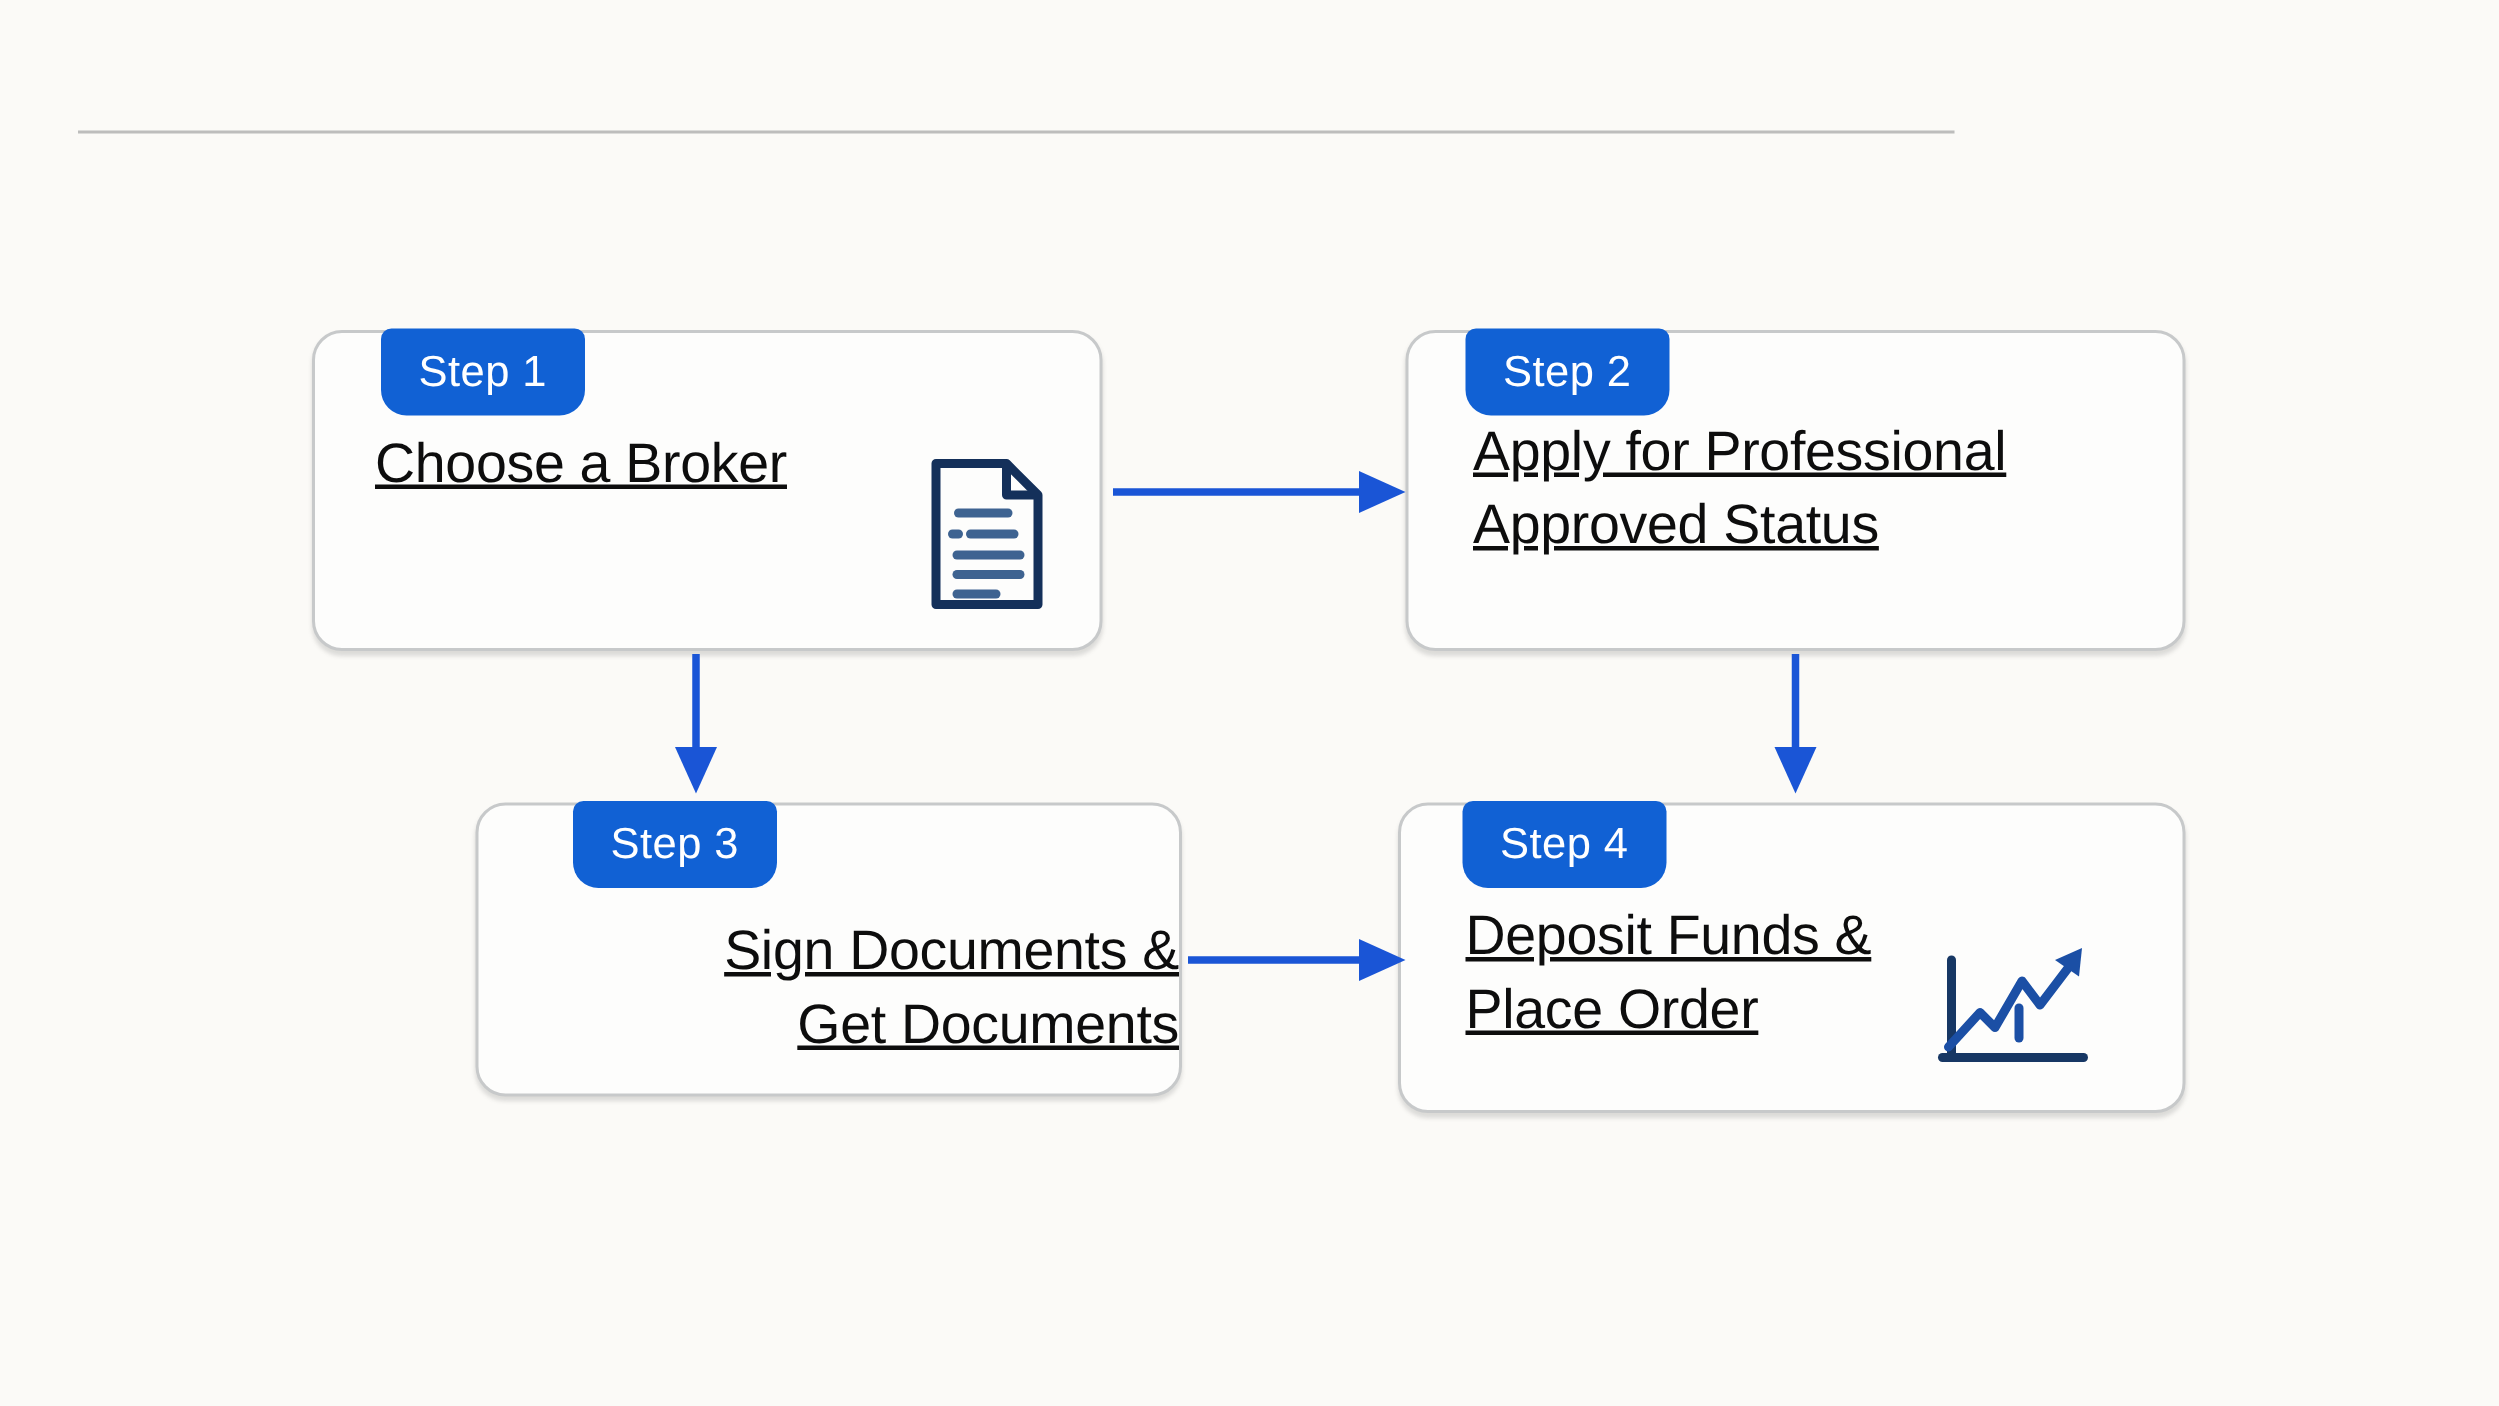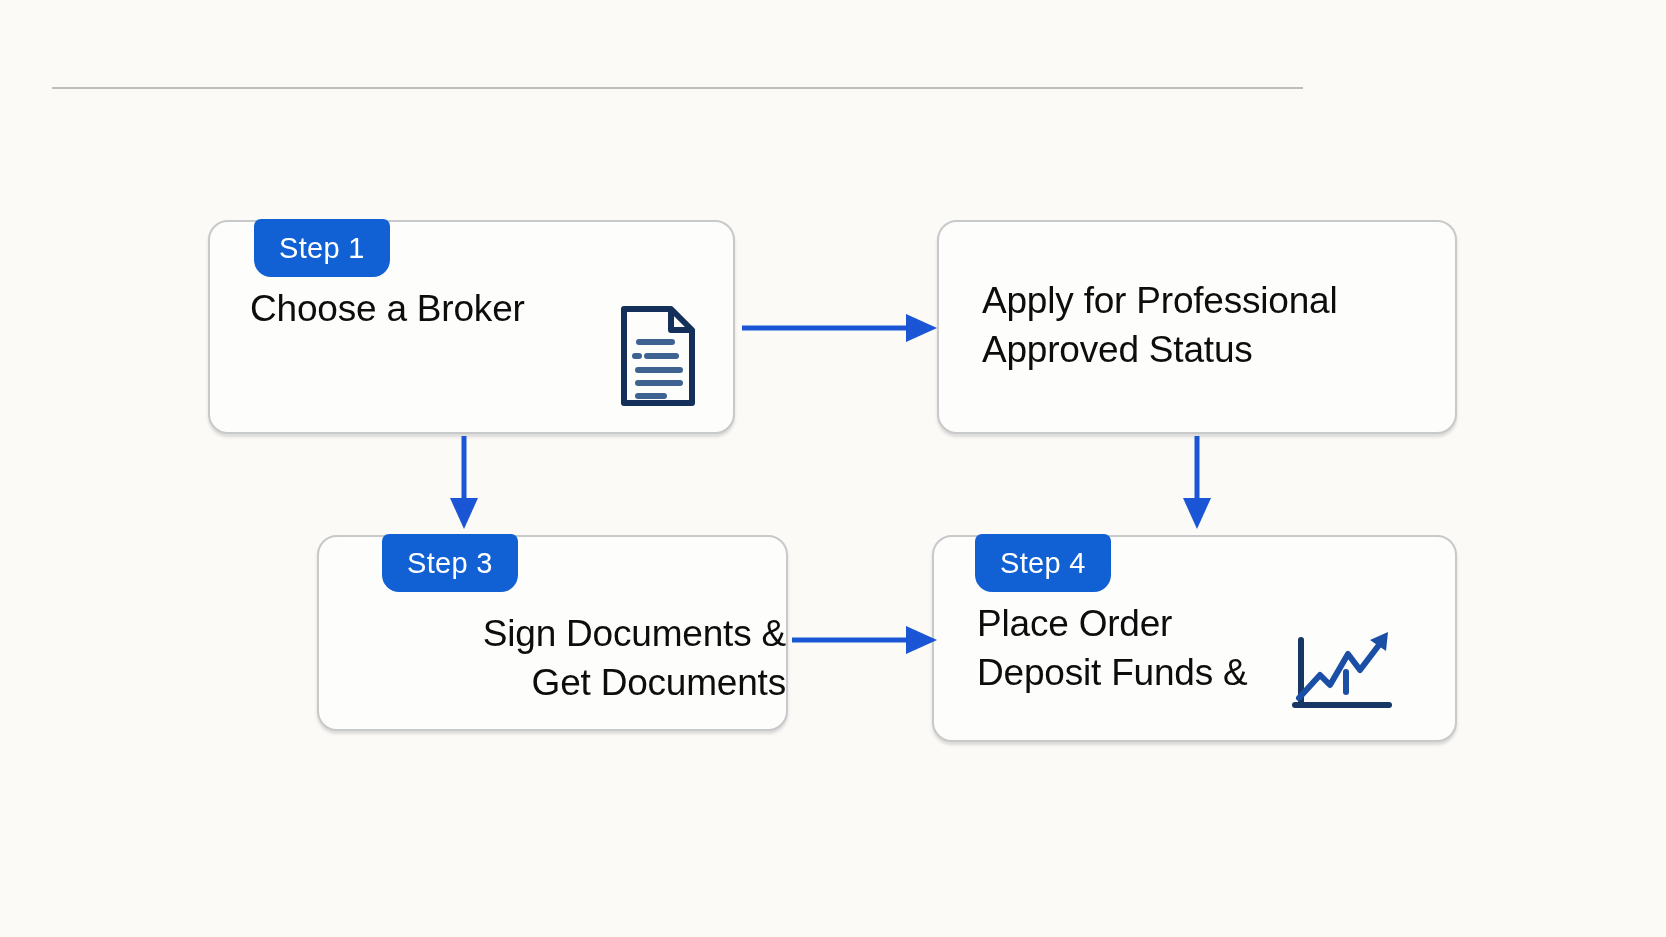--- a/index.html
+++ b/index.html
@@ -56,20 +56,21 @@
     border-radius:7px 7px 17px 17px;
     white-space:nowrap;
   }
   .title{
     position:absolute;
     color:var(--text);
     font-size:37px;
     line-height:49px;
     letter-spacing:-0.2px;
     white-space:nowrap;
+    text-decoration:underline;
   }
   .title.centered{
     left:0; right:0;
     text-align:right;
   }
   .title .line{display:block;}
   .icon{position:absolute;}
   .arrow{position:absolute; color:var(--arrow);}
 </style>
 </head>
@@ -92,39 +93,40 @@
         <line x1="17" y1="54" x2="21" y2="54"></line>
         <line x1="29" y1="54" x2="58" y2="54"></line>
         <line x1="20" y1="68" x2="62" y2="68"></line>
         <line x1="20" y1="81" x2="62" y2="81"></line>
         <line x1="20" y1="94" x2="46" y2="94"></line>
       </g>
     </svg>
   </div>
 
   <div class="box" style="left:937px;top:220px;width:520px;height:214px">
+    <div class="badge" style="left:38px">Step 2</div>
     <div class="title" style="left:43px;top:54px">
       <span class="line">Apply for Professional</span>
       <span class="line">Approved Status</span>
     </div>
   </div>
 
   <div class="box" style="left:317px;top:535px;width:471px;height:196px">
     <div class="badge" style="left:63px">Step 3</div>
     <div class="title centered" style="top:72px">
       <span class="line">Sign Documents &amp;</span>
       <span class="line">Get Documents</span>
     </div>
   </div>
 
   <div class="box" style="left:932px;top:535px;width:525px;height:207px">
     <div class="badge" style="left:41px">Step 4</div>
     <div class="title" style="left:43px;top:62px">
+      <span class="line">Deposit Funds &amp;</span>
       <span class="line">Place Order</span>
-      <span class="line">Deposit Funds &amp;</span>
     </div>
     <svg class="icon" style="right:62px;top:91px" width="102" height="84" viewBox="0 0 102 84">
       <g stroke="var(--chart-axes)" stroke-width="6" stroke-linecap="round" fill="none">
         <line x1="10" y1="12" x2="10" y2="77"></line>
         <line x1="4" y1="77" x2="98" y2="77"></line>
       </g>
       <g stroke="var(--chart-line)" stroke-width="6" stroke-linecap="round" stroke-linejoin="round" fill="none">
         <polyline points="8,70 29,47 39,57 57,26 69,42 88,17"></polyline>
         <line x1="55" y1="44" x2="55" y2="64"></line>
       </g>

